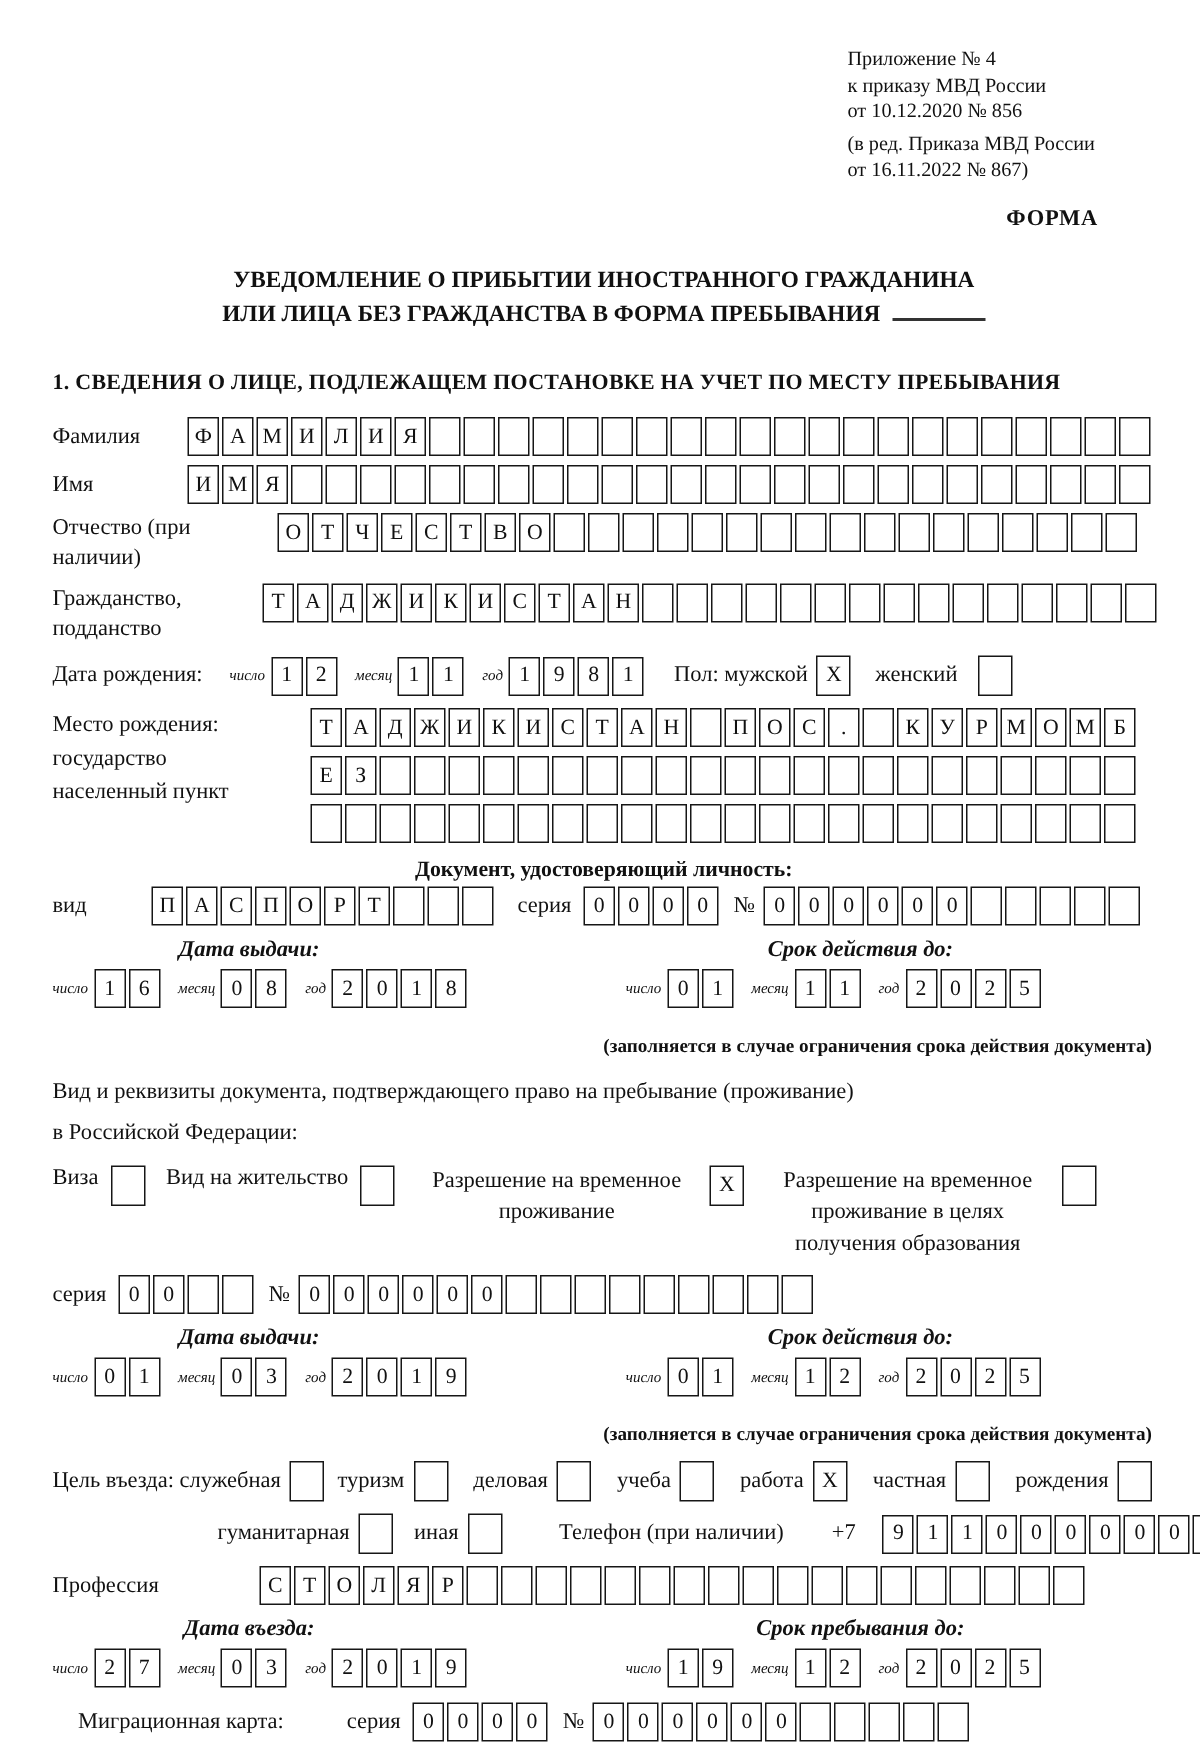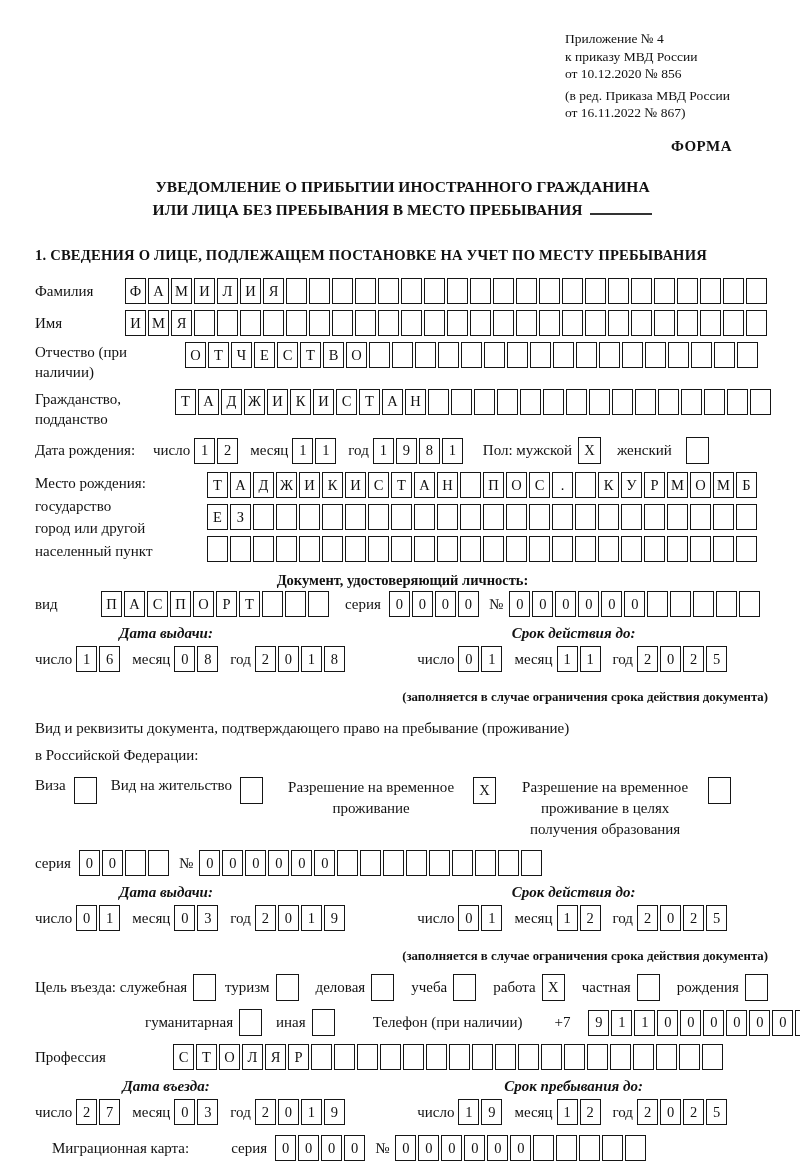--- a/index.html
+++ b/index.html
@@ -41,21 +41,21 @@
   .w-cit { width:140px; line-height:1.35; }
   .w-place { width:172px; line-height:1.5; }
   .w-rep { width:170px; line-height:1.45; }
 
   .stack > .cells { margin-top:6px; }
   .stack > .cells:first-child { margin-top:0; }
 
   .doc-heading { text-align:center; font-weight:bold; font-size:14.5px; margin-top:10px; }
 
   .dg { display:flex; align-items:center; }
-  .dg .dlbl { font-size:15px; margin-right:4px; }
+  .dg .dlbl { font-size:10px; margin-right:4px;font-style:italic; }
   .dg .cells { margin-right:10px; }
   .split { display:flex; margin-top:4px; }
   .half-l { flex:0 0 52%; display:flex; }
   .half-r { flex:1; display:flex; }
   .dhead { display:flex; margin-top:8px; font-weight:bold; font-size:15px;font-style:italic; }
   .dhead span:first-child { flex:0 0 52%; text-align:center; padding-right:120px; }
   .dhead span:last-child { flex:1; text-align:center; padding-right:40px; }
   .note-r { text-align:right; font-size:12.8px; font-weight:bold; margin-top:18px; padding-right:2px; }
 
   .intro { font-size:15px; margin-top:10px; line-height:1.8; }
@@ -88,21 +88,21 @@
     <div>Приложение № 4</div>
     <div>к приказу МВД России</div>
     <div>от 10.12.2020 № 856</div>
     <div class="grp2">(в ред. Приказа МВД России</div>
     <div>от 16.11.2022 № 867)</div>
   </div>
   <div class="forma">ФОРМА</div>
 
   <div class="title">
     <div>УВЕДОМЛЕНИЕ О ПРИБЫТИИ ИНОСТРАННОГО ГРАЖДАНИНА</div>
-    <div><span>ИЛИ ЛИЦА БЕЗ ПРЕБЫВАНИЯ В МЕСТО ПРЕБЫВАНИЯ</span><span class="title-underline"></span></div>
+    <div><span>ИЛИ ЛИЦА БЕЗ ГРАЖДАНСТВА В ФОРМА ПРЕБЫВАНИЯ</span><span class="title-underline"></span></div>
   </div>
 
   <div class="sec-heading">1. СВЕДЕНИЯ О ЛИЦЕ, ПОДЛЕЖАЩЕМ ПОСТАНОВКЕ НА УЧЕТ ПО МЕСТУ ПРЕБЫВАНИЯ</div>
 
   <div class="row mt14">
     <span class="lbl w-name">Фамилия</span>
     <span class="cells">
         <span class="cell">Ф</span>
         <span class="cell">А</span>
         <span class="cell">М</span>
@@ -255,21 +255,20 @@
     <span class="lbl" style="margin-left:8px">Пол: мужской</span>
     <span class="cell checkbox" style="margin-left:6px">X</span>
     <span class="lbl" style="margin-left:14px">женский</span>
     <span class="cell checkbox" style="margin-left:14px"></span>
   </div>
 
   <div class="row row-top mt8">
     <span class="lbl w-place">
       <span style="display:block">Место рождения:</span>
       <span style="display:block">государство</span>
-      <span style="display:block">город или другой</span>
       <span style="display:block">населенный пункт</span>
     </span>
     <span class="stack">
       <span class="cells">
           <span class="cell">Т</span>
           <span class="cell">А</span>
           <span class="cell">Д</span>
           <span class="cell">Ж</span>
           <span class="cell">И</span>
           <span class="cell">К</span>

